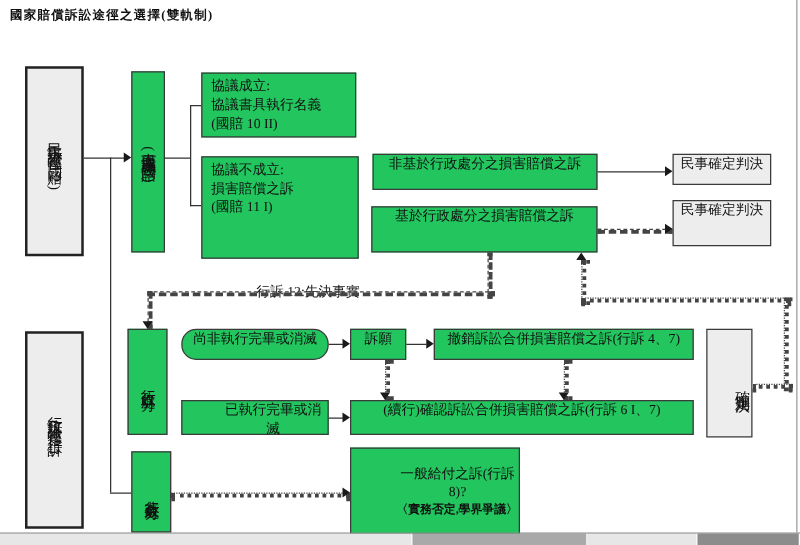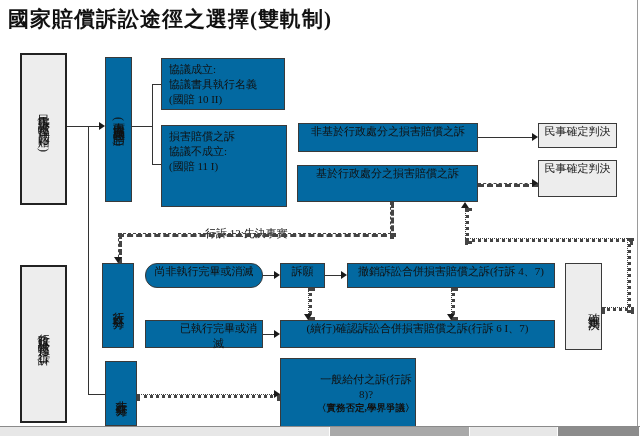--- a/index.html
+++ b/index.html
@@ -1,24 +1,24 @@
 <!DOCTYPE html>
 <html><head>
 <meta charset="utf-8">
 <style>
   html,body{margin:0;padding:0;background:#fff;}
   .canvas{
     position:relative;width:640px;height:436px;background:#fff;overflow:hidden;
     font-family:"Liberation Serif","DejaVu Serif",serif;color:#111;
   }
   .title{
-    position:absolute;left:8px;top:5px;font-size:21px;font-weight:bold;letter-spacing:1px;
+    position:absolute;left:8px;top:5px;font-size:10px;font-weight:bold;letter-spacing:1px;
   }
   .box{
-    position:absolute;box-sizing:border-box;border:1px solid #3a3a3a;background:#0369a1;
+    position:absolute;box-sizing:border-box;border:1px solid #3a3a3a;background:#22c55e;
     font-size:11px;line-height:15px;
   }
   .box.center{display:flex;align-items:flex-start;justify-content:center;text-align:center;}
   .box.shaded{background:#ededed;}
   .box.thick{border-width:2px;border-color:#222;}
   .vtext{
     writing-mode:vertical-rl;text-orientation:mixed;
     display:flex;align-items:center;justify-content:center;
     font-size:12px;letter-spacing:2px;
   }
@@ -56,22 +56,22 @@
     <span>書面協議(國賠 10)</span>
   </div>
 
   <div class="box multiline" style="left:161px;top:58px;width:124px;height:52px;">
     <div>協議成立:</div>
     <div>協議書具執行名義</div>
     <div>(國賠 10 II)</div>
   </div>
 
   <div class="box multiline" style="left:161px;top:125px;width:126px;height:82px;">
+    <div>協議不成立:</div>
     <div>損害賠償之訴</div>
-    <div>協議不成立:</div>
     <div>(國賠 11 I)</div>
   </div>
 
   <div class="box center" style="left:298px;top:123px;width:180px;height:29px;">
     <span>非基於行政處分之損害賠償之訴</span>
   </div>
   <div class="box center" style="left:297px;top:165px;width:181px;height:37px;">
     <span>基於行政處分之損害賠償之訴</span>
   </div>
 

